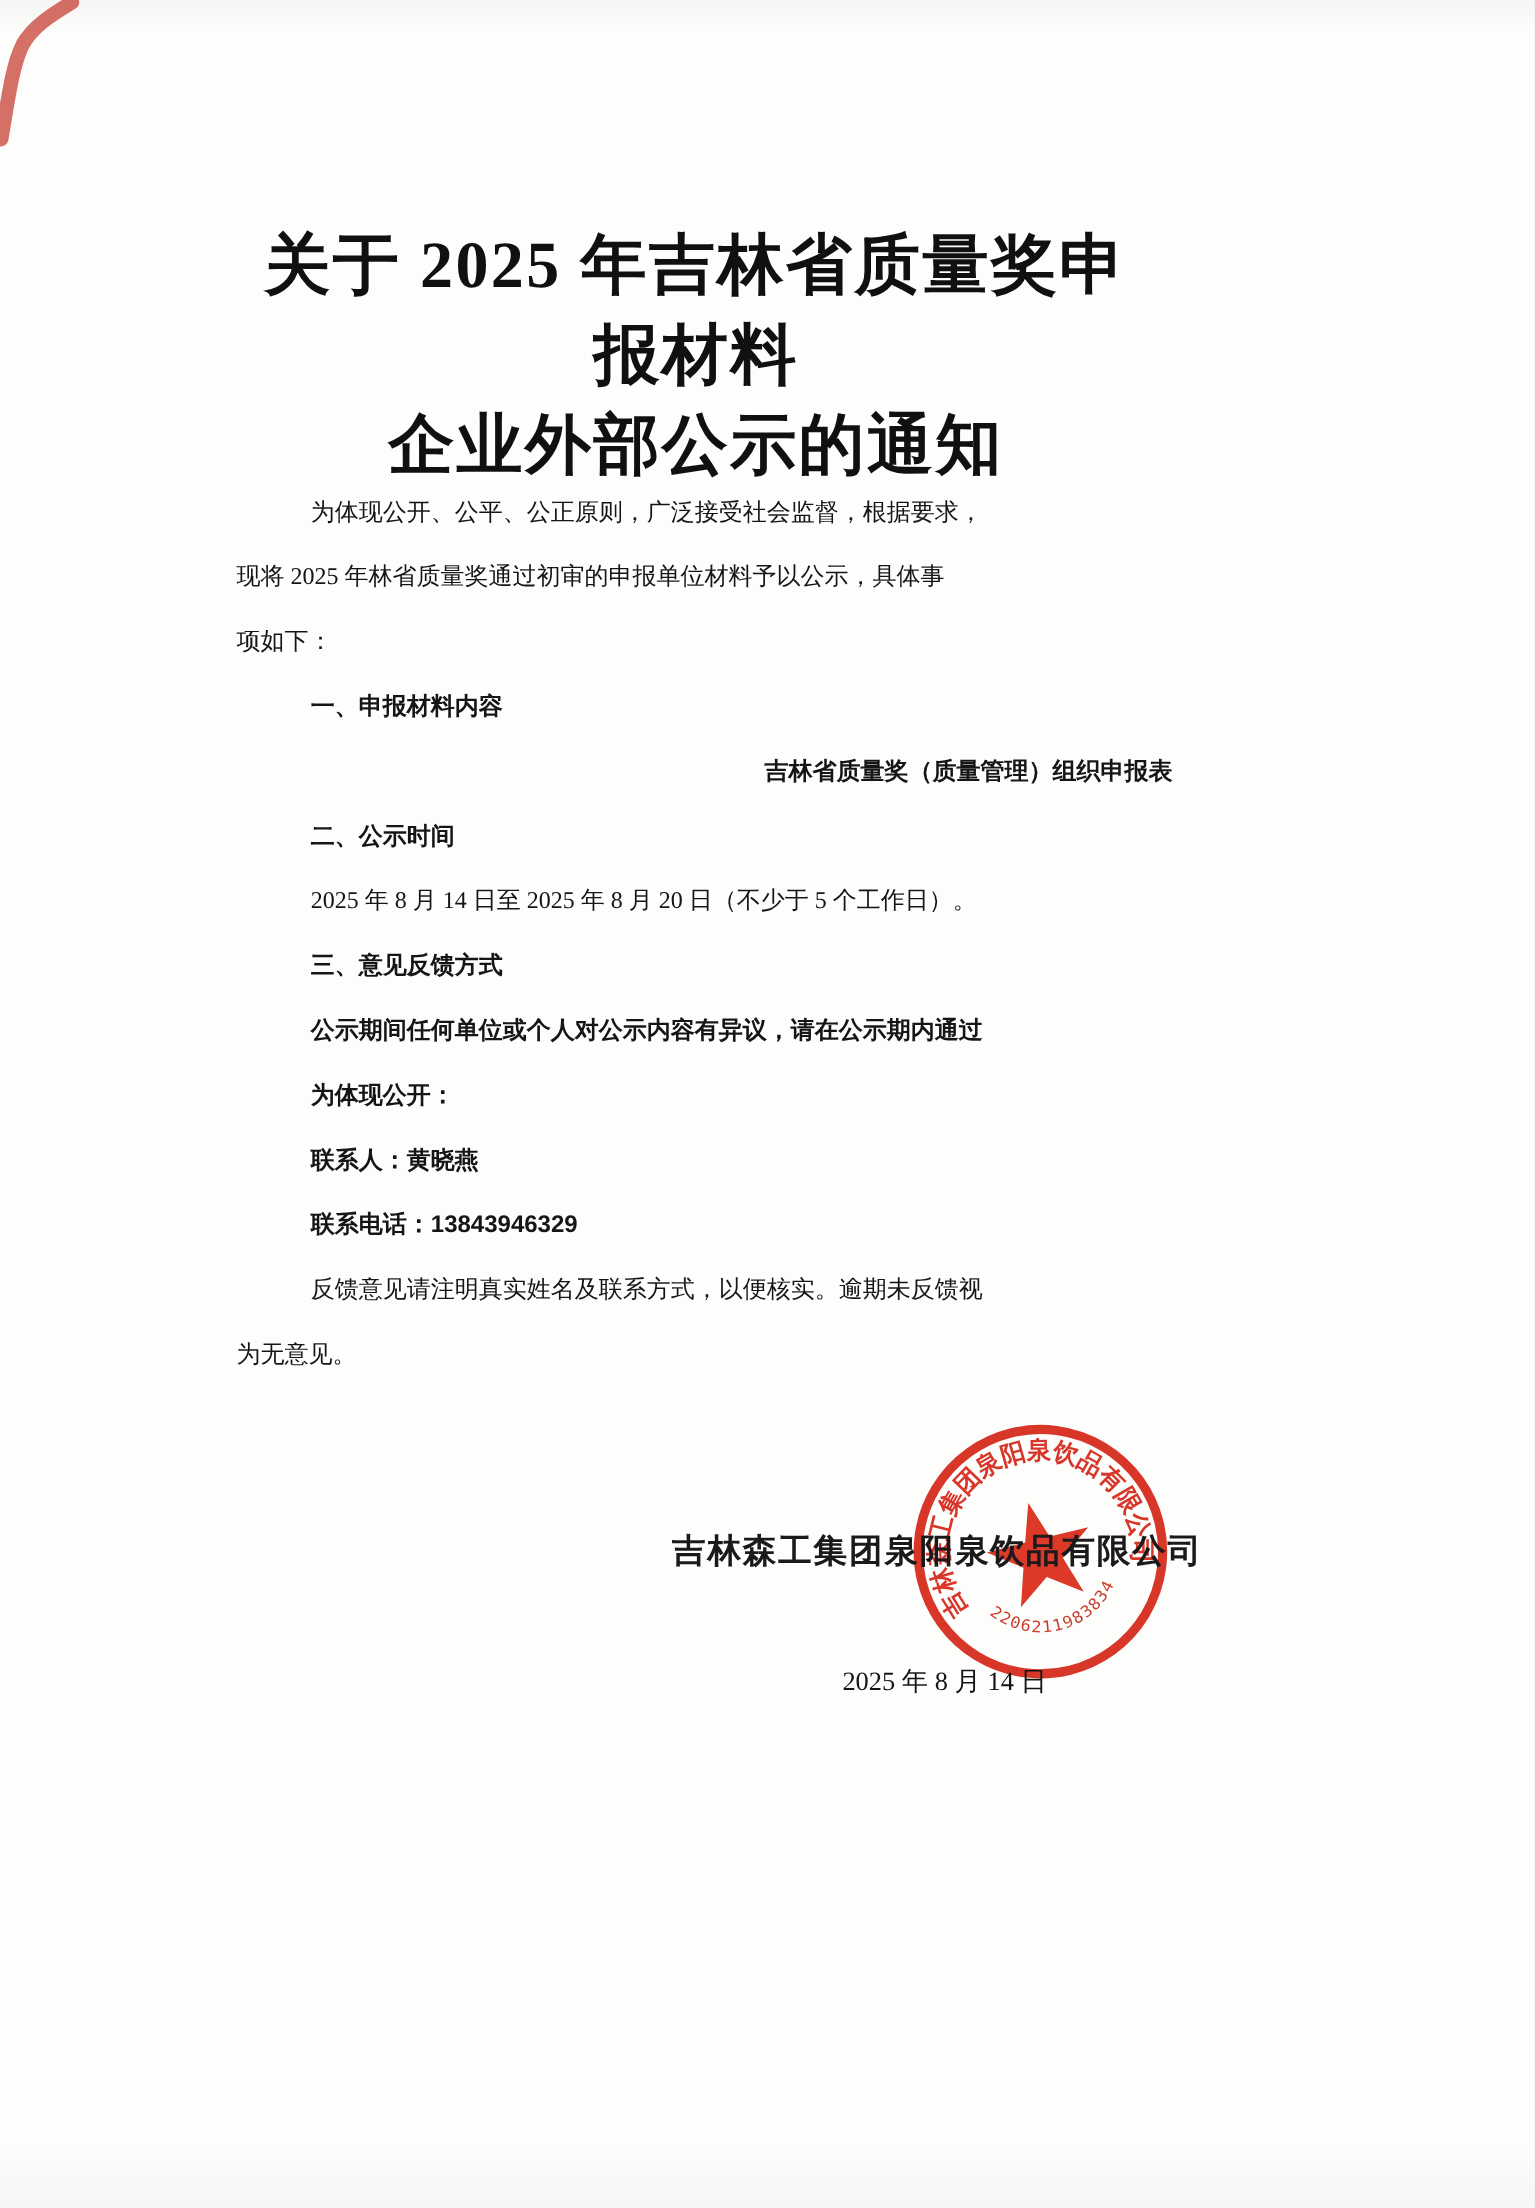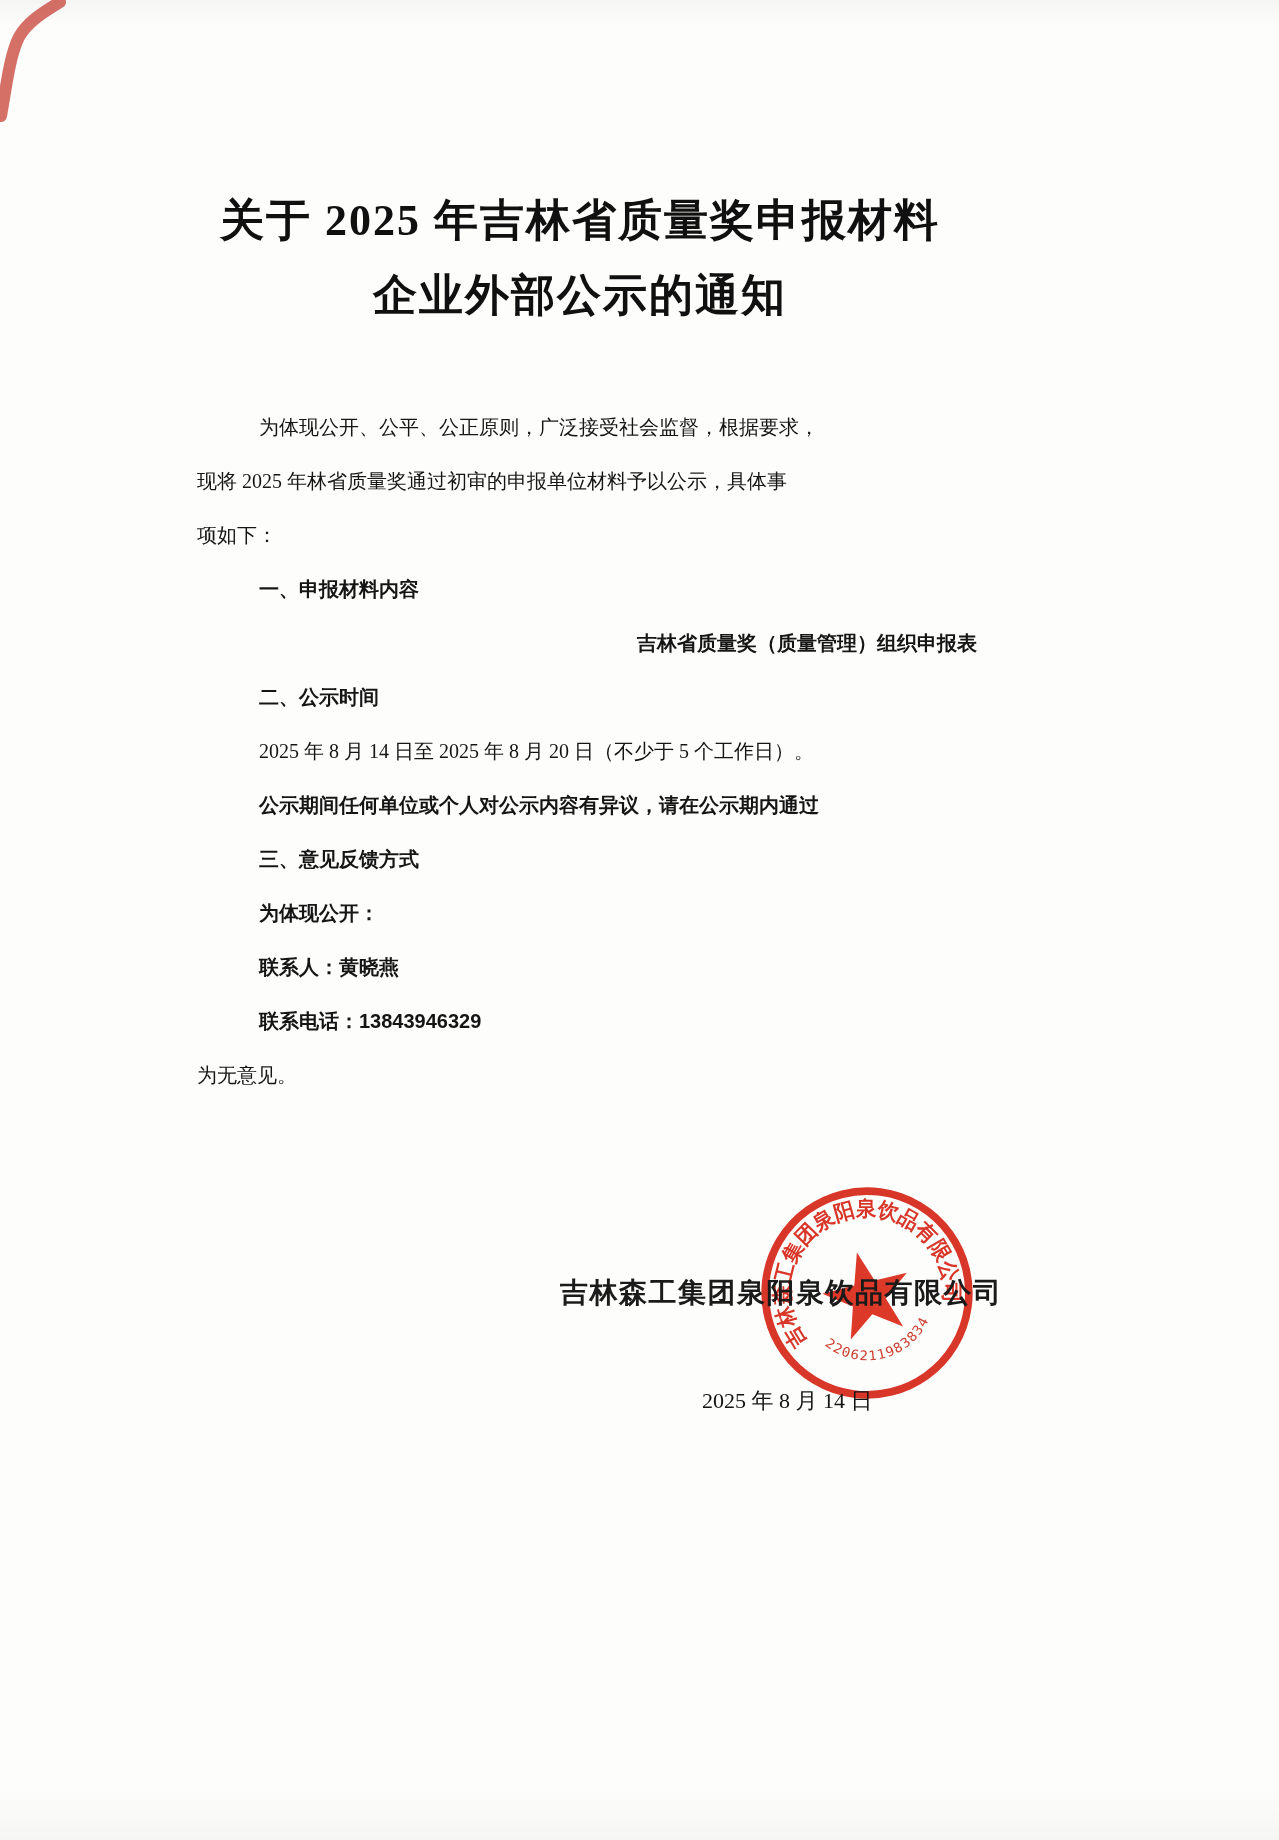--- a/index.html
+++ b/index.html
@@ -11,21 +11,21 @@
     overflow:hidden;
     color:#151515;
   }
   .serif{font-family:"Liberation Serif","DejaVu Serif",serif;}
   .hei{font-family:"Liberation Sans","DejaVu Sans",sans-serif;}
 
   .corner-mark{position:absolute;left:0;top:0;z-index:6;}
 
   .title{
     position:absolute;left:197px;top:183px;width:766px;
-    text-align:center;font-size:44px;line-height:75px;font-weight:700;
+    text-align:center;font-size:55px;line-height:75px;font-weight:700;
     letter-spacing:2px;color:#101010;
     font-family:"Liberation Serif","DejaVu Serif",serif;
   }
 
   .body-block{position:absolute;left:197px;top:400px;width:780px;}
   .line{height:54px;line-height:54px;font-size:20px;white-space:nowrap;}
   .indent{padding-left:62px;}
   .indent-sm{padding-left:44px;}
   .w400{font-weight:400;}
   .w500{font-weight:700;text-align:right;}
@@ -65,25 +65,26 @@
   </div>
 
   <div class="body-block">
     <div class="line serif w400 indent">为体现公开、公平、公正原则，广泛接受社会监督，根据要求，</div>
     <div class="line serif w400">现将 2025 年林省质量奖通过初审的申报单位材料予以公示，具体事</div>
     <div class="line serif w400">项如下：</div>
     <div class="line hei w700 indent">一、申报材料内容</div>
     <div class="line hei w500 indent-sm">吉林省质量奖（质量管理）组织申报表</div>
     <div class="line hei w700 indent">二、公示时间</div>
     <div class="line serif w400 indent">2025 年 8 月 14 日至 2025 年 8 月 20 日（不少于 5 个工作日）。</div>
+    <div class="line hei w700 indent">三、意见反馈方式</div>
     <div class="line hei w600 indent">公示期间任何单位或个人对公示内容有异议，请在公示期内通过</div>
-    <div class="line hei w700 indent">三、意见反馈方式</div>
     <div class="line hei w600 indent">为体现公开：</div>
     <div class="line hei w700 indent">联系人：黄晓燕</div>
     <div class="line hei w700 indent">联系电话：13843946329</div>
+    <div class="line serif w400 indent">反馈意见请注明真实姓名及联系方式，以便核实。逾期未反馈视</div>
     <div class="line serif w400">为无意见。</div>
   </div>
 
   <div class="sign-company hei">吉林森工集团泉阳泉饮品有限公司</div>
   <div class="sign-date serif">2025 年 8 月 14 日</div>
 
   <div class="seal">
     <svg width="220" height="220" viewBox="0 0 216 216">
       <g transform="rotate(-14 108 108)">
         <circle class="seal-ring" cx="108" cy="108" r="100"></circle>

